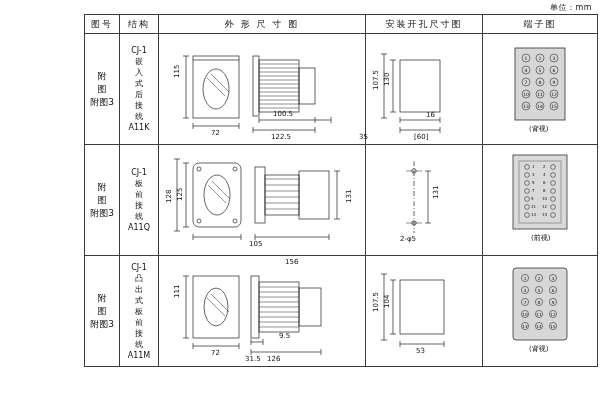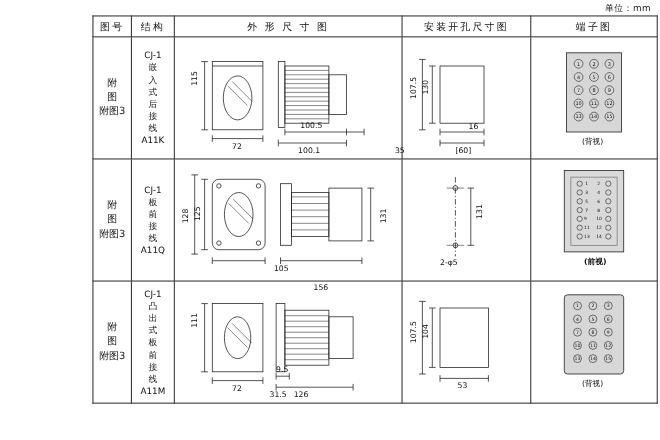--- a/index.html
+++ b/index.html
@@ -151,21 +151,21 @@
                 <line x1="94" y1="93" x2="94" y2="99"></line>
                 <line x1="156" y1="93" x2="156" y2="99"></line>
 
                 <line x1="156" y1="86" x2="172" y2="86"></line>
                 <line x1="172" y1="83" x2="172" y2="89"></line>
               </g>
             </svg>
             <div class="capt" style="left:14px;top:44px;transform:rotate(-90deg);transform-origin:left top;">115</div>
             <div class="capt" style="left:52px;top:95px;">72</div>
             <div class="capt" style="left:114px;top:76px;">100.5</div>
-            <div class="capt" style="left:112px;top:99px;">100.1</div>
+            <div class="capt" style="left:112px;top:99px;">122.5</div>
             <div class="capt" style="left:160px;top:99px;margin-left:40px;">35</div>
           </div>
         </td>
         <td class="rowcell">
           <div class="drawwrap">
             <svg width="116" height="110" viewBox="0 0 116 110">
               <g stroke="#222" fill="none" stroke-width="0.7">
                 <rect x="34" y="26" width="40" height="52"></rect>
                 <line x1="27" y1="26" x2="27" y2="78"></line>
                 <line x1="24" y1="26" x2="30" y2="26"></line>
@@ -349,21 +349,21 @@
                 <text x="49" y="47.4">7</text>
                   <text x="60" y="47.4">8</text>
                 <text x="48" y="55.4">9</text>
                   <text x="59" y="55.4">10</text>
                 <text x="48" y="63.4">11</text>
                   <text x="59" y="63.4">12</text>
                 <text x="48" y="71.4">13</text>
                   <text x="59" y="71.4">14</text>
               </g>
             </svg>
-            <div class="capt" style="left:48px;top:88px;font-weight:bold;">(前视)</div>
+            <div class="capt" style="left:48px;top:88px;">(前视)</div>
           </div>
         </td>
       </tr>
 
       <tr>
         <td class="rowcell">
           <div class="vtext">
             <div>附</div>
             <div>图</div>
             <div>附图3</div>
@@ -413,21 +413,21 @@
                 <line x1="92" y1="86" x2="104" y2="86"></line>
                 <line x1="92" y1="83" x2="92" y2="89"></line>
                 <line x1="104" y1="83" x2="104" y2="89"></line>
                 <line x1="92" y1="96" x2="162" y2="96"></line>
                 <line x1="92" y1="93" x2="92" y2="99"></line>
                 <line x1="162" y1="93" x2="162" y2="99"></line>
               </g>
             </svg>
             <div class="capt" style="left:14px;top:42px;transform:rotate(-90deg);transform-origin:left top;">111</div>
             <div class="capt" style="left:52px;top:93px;">72</div>
-            <div class="capt" style="left:92px;top:76px;">9.5</div>
+            <div class="capt" style="left:92px;top:76px;padding-left:28px;">9.5</div>
             <div class="capt" style="left:86px;top:99px;">31.5</div>
             <div class="capt" style="left:108px;top:99px;">126</div>
           </div>
         </td>
         <td class="rowcell">
           <div class="drawwrap">
             <svg width="116" height="110" viewBox="0 0 116 110">
               <g stroke="#222" fill="none" stroke-width="0.7">
                 <rect x="34" y="24" width="44" height="54"></rect>
                 <line x1="27" y1="24" x2="27" y2="78"></line>

